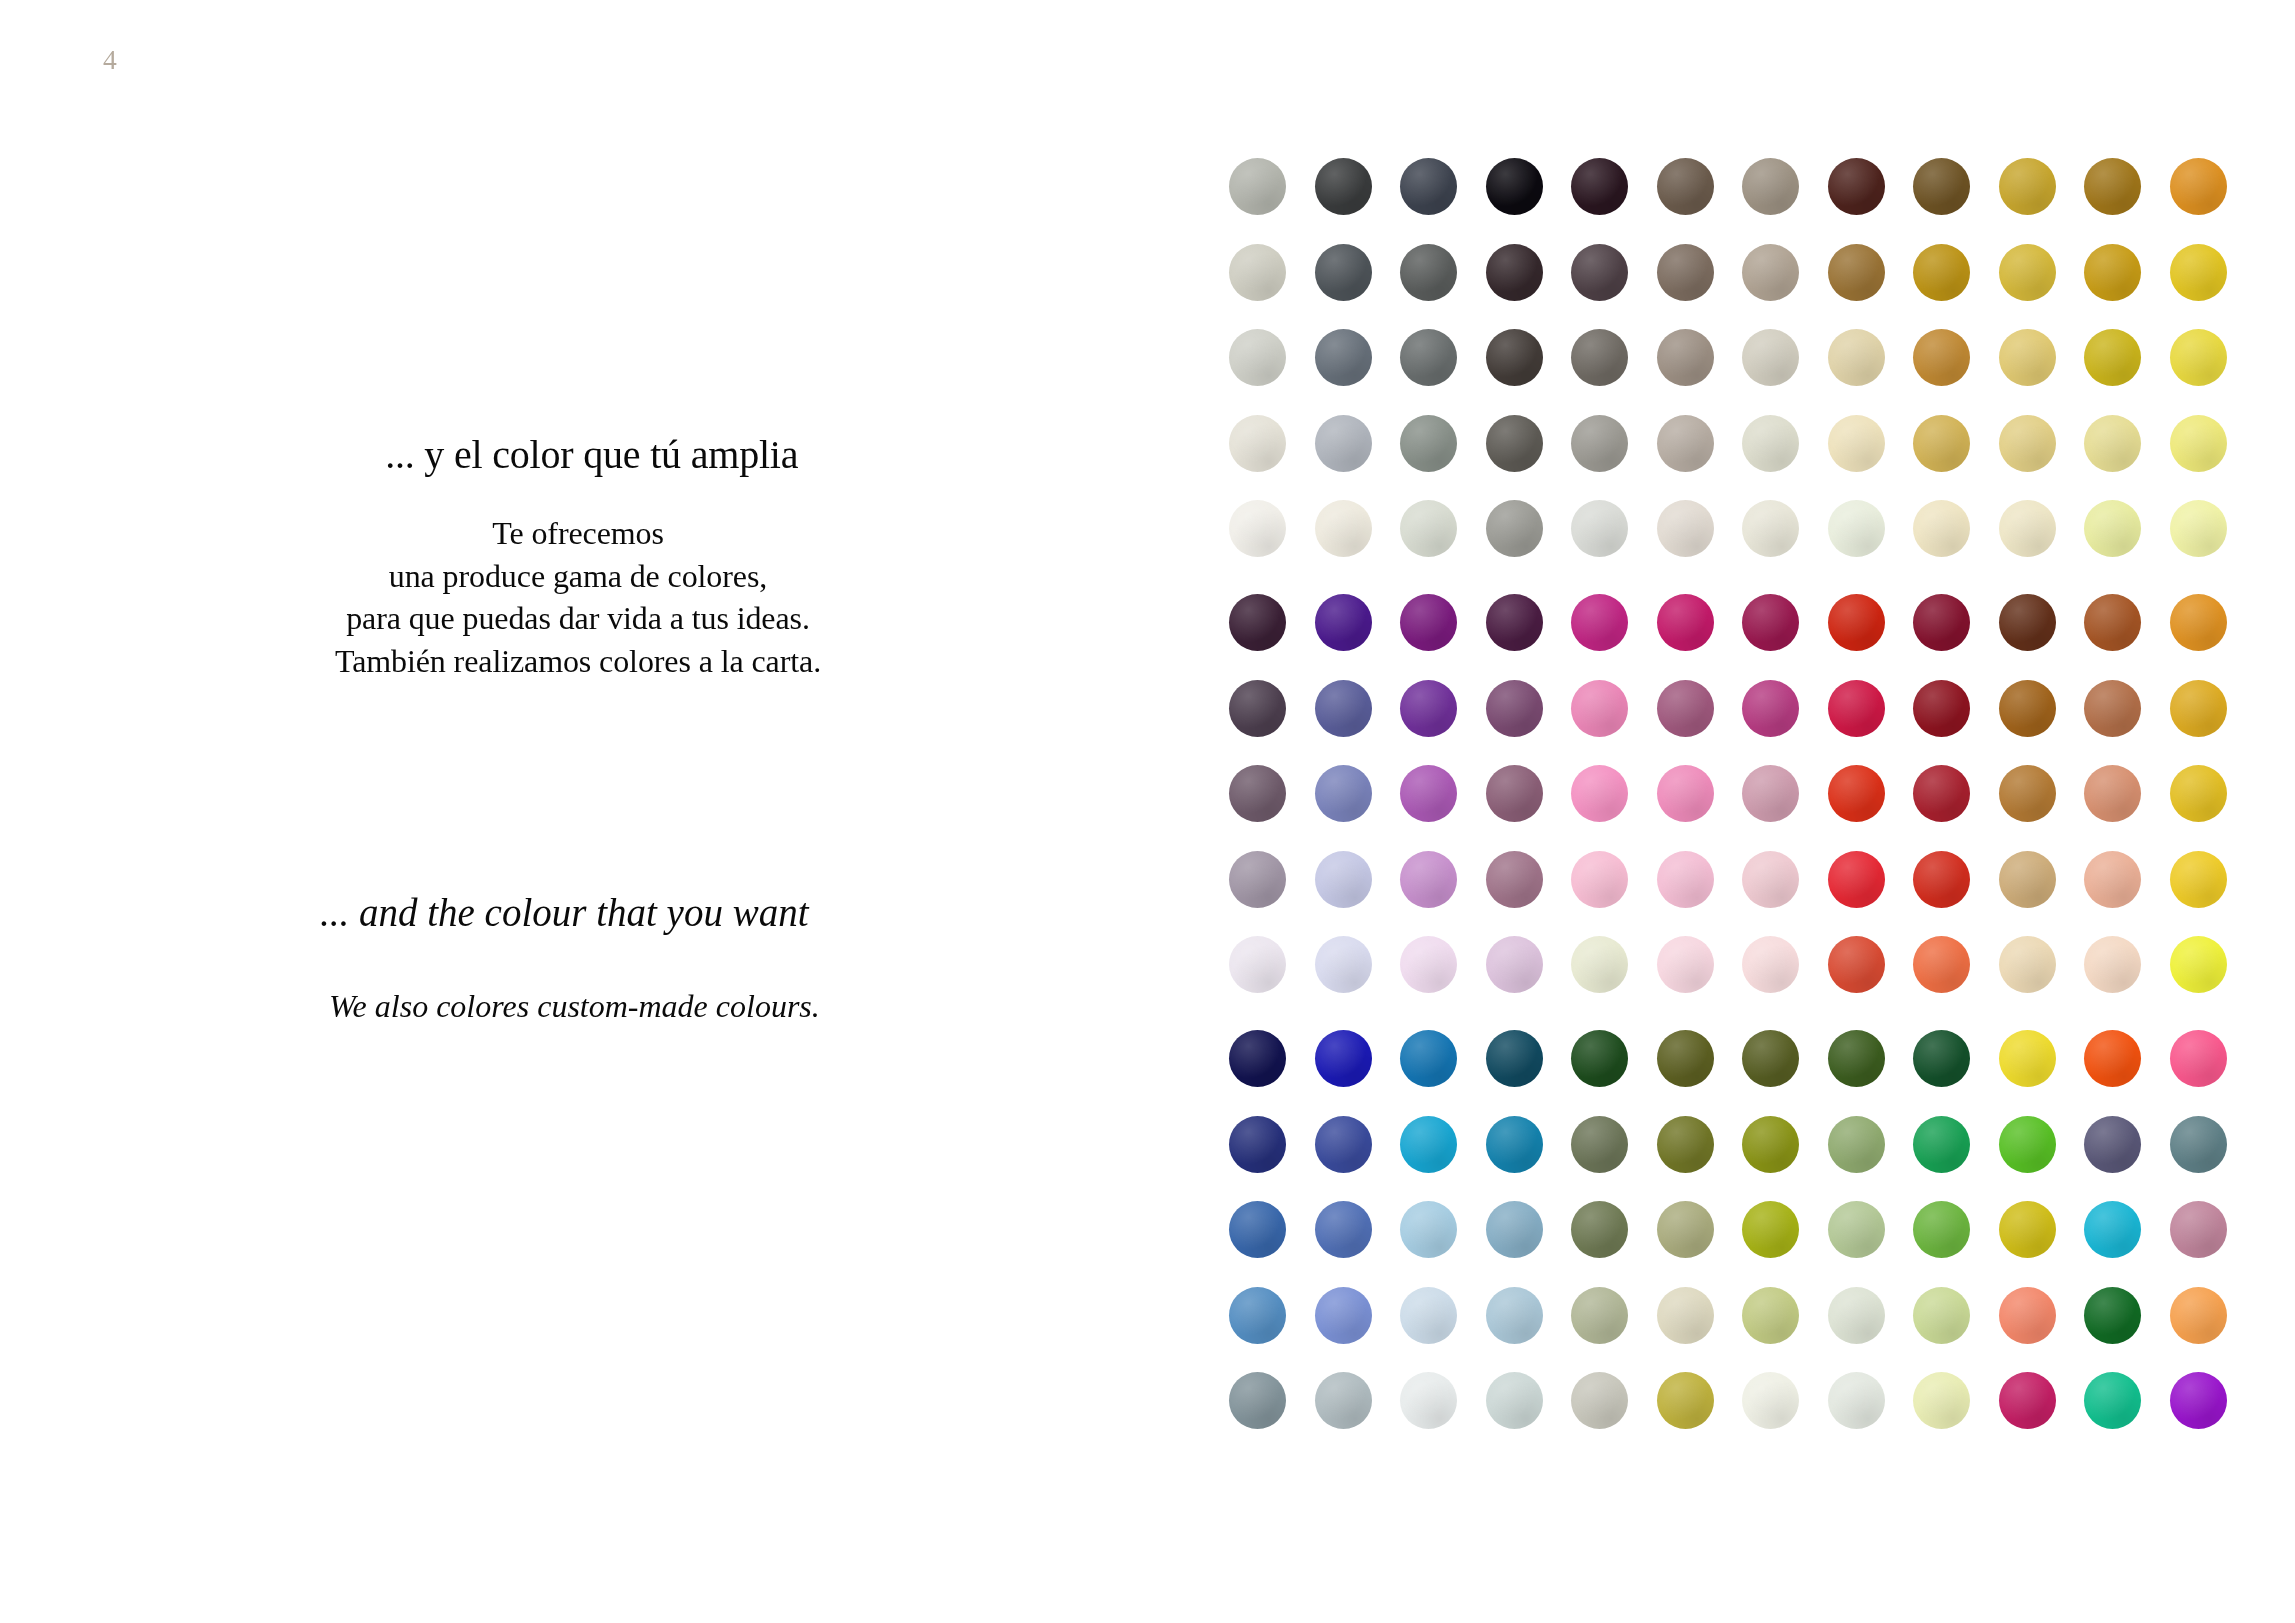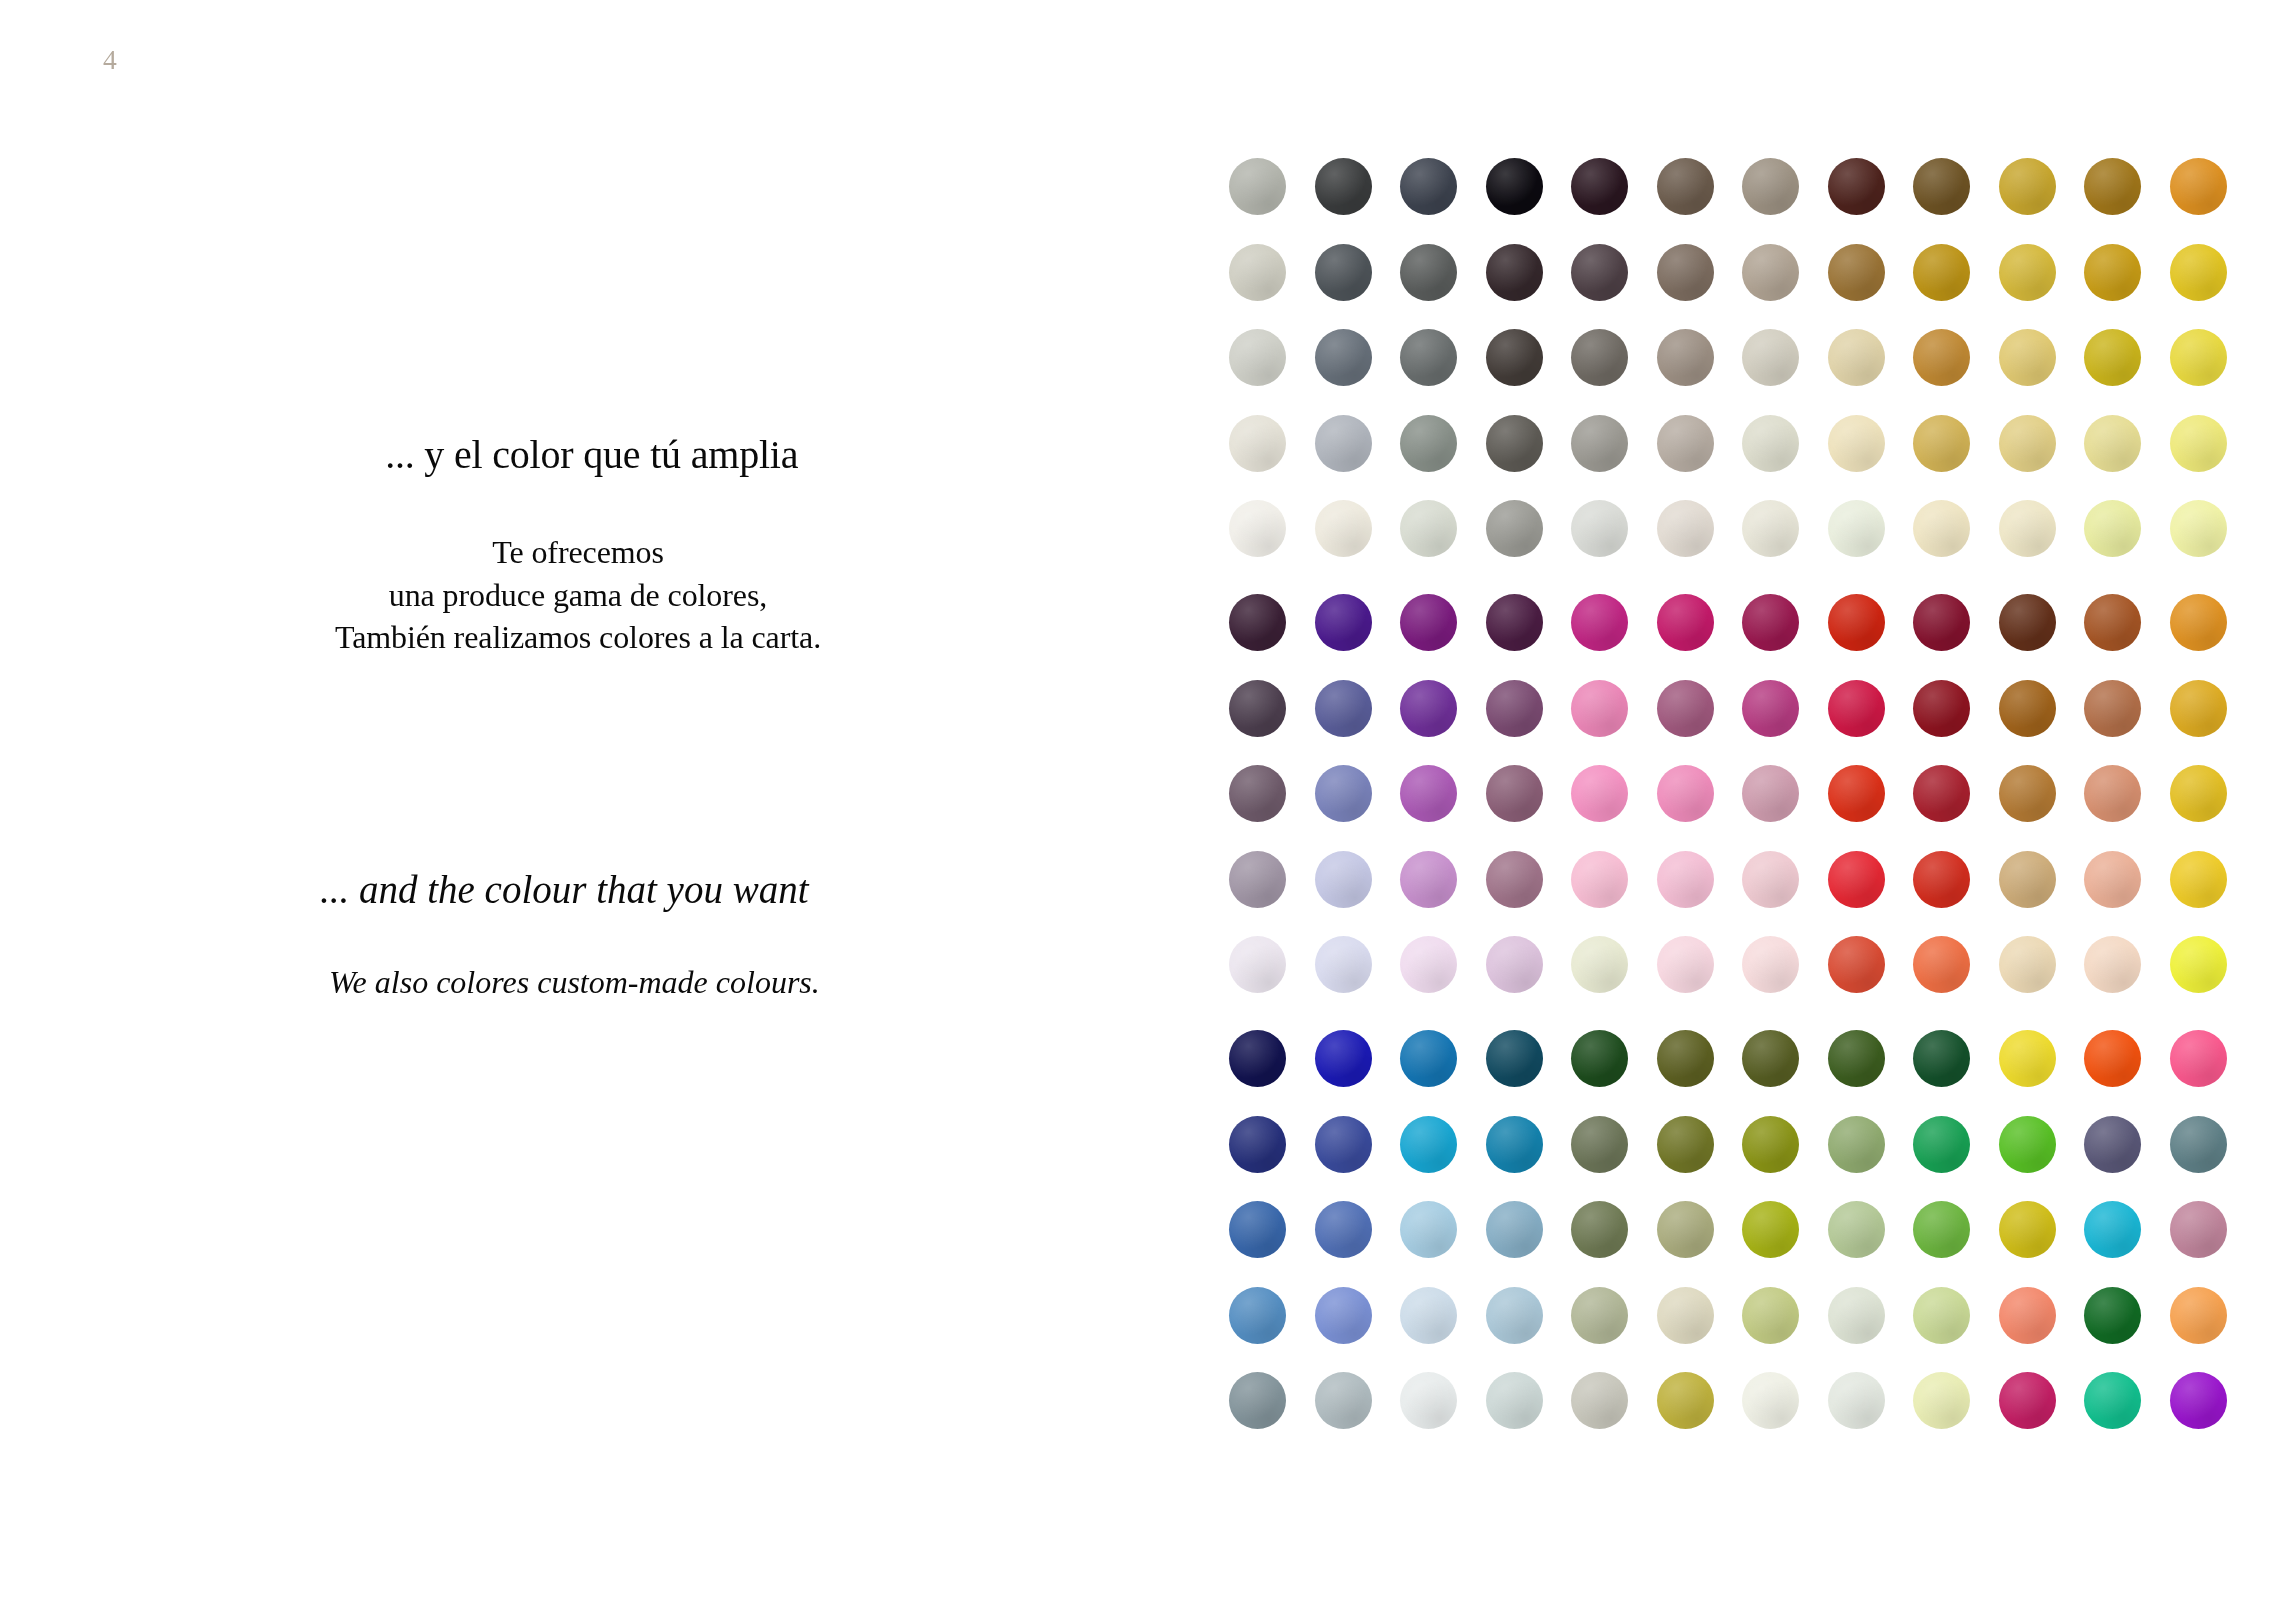--- a/index.html
+++ b/index.html
@@ -41,21 +41,21 @@
   .headline-es {
     font-size: 40px;
     line-height: 1.15;
     letter-spacing: -0.2px;
     white-space: nowrap;
     margin: 0 0 0 27.5px;
     font-family: "Liberation Serif", "DejaVu Serif", serif;
   }
 
   .body-es {
-    margin: 53px 0 0 0;
+    margin: 34px 0 0 0;
     font-size: 32px;
     line-height: 1.33;
     letter-spacing: -0.1px;
     font-family: "Liberation Serif", "DejaVu Serif", serif;
   }
   .body-es .line { display: block; white-space: nowrap; }
 
   .headline-en {
     margin: 209px 0 0 -27.5px;
     font-size: 39px;
@@ -117,20 +117,21 @@
 
 <div class="page-number">4</div>
 
 <div class="text-column">
 
   <div class="headline-es">... y el color que tú amplia</div>
 
   <div class="body-es">
     <span class="line">Te ofrecemos</span>
     <span class="line">una produce gama de colores,</span>
+    <span class="line">para que puedas dar vida a tus ideas.</span>
     <span class="line">También realizamos colores a la carta.</span>
   </div>
 
   <div class="headline-en">... and the colour that you want</div>
 
   <div class="body-en">
     <span class="line">We also colores custom-made colours.</span>
   </div>
 
 </div>

